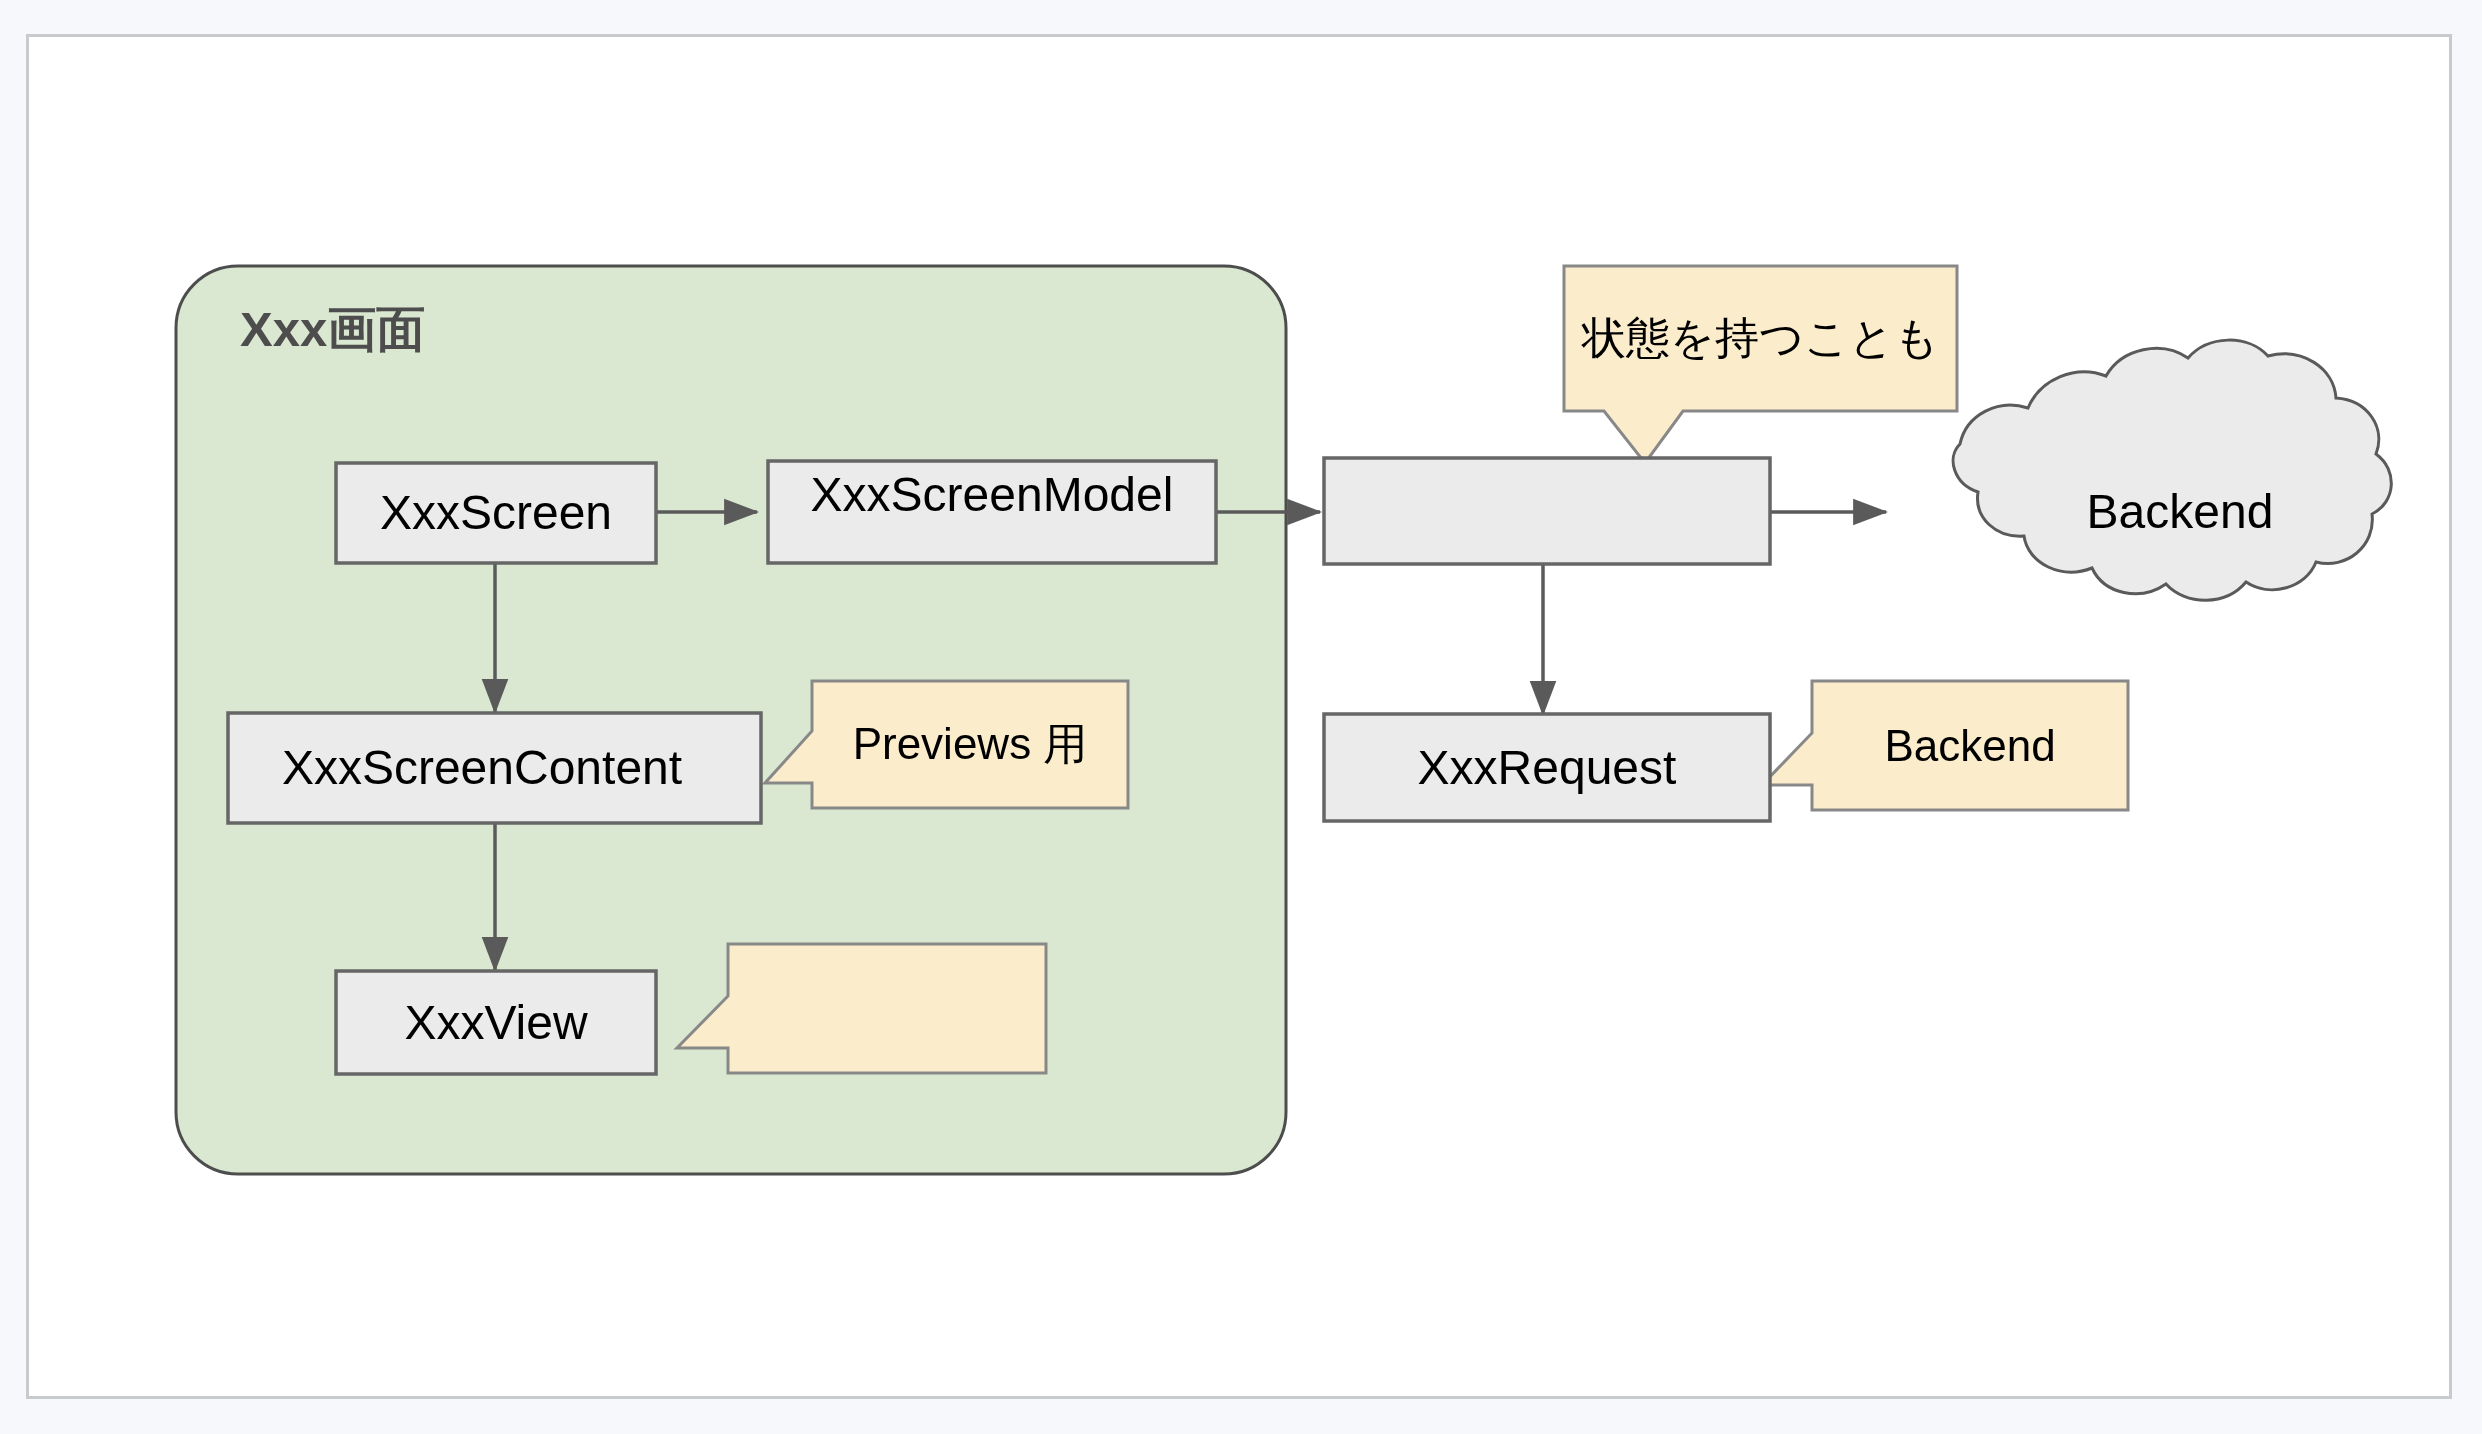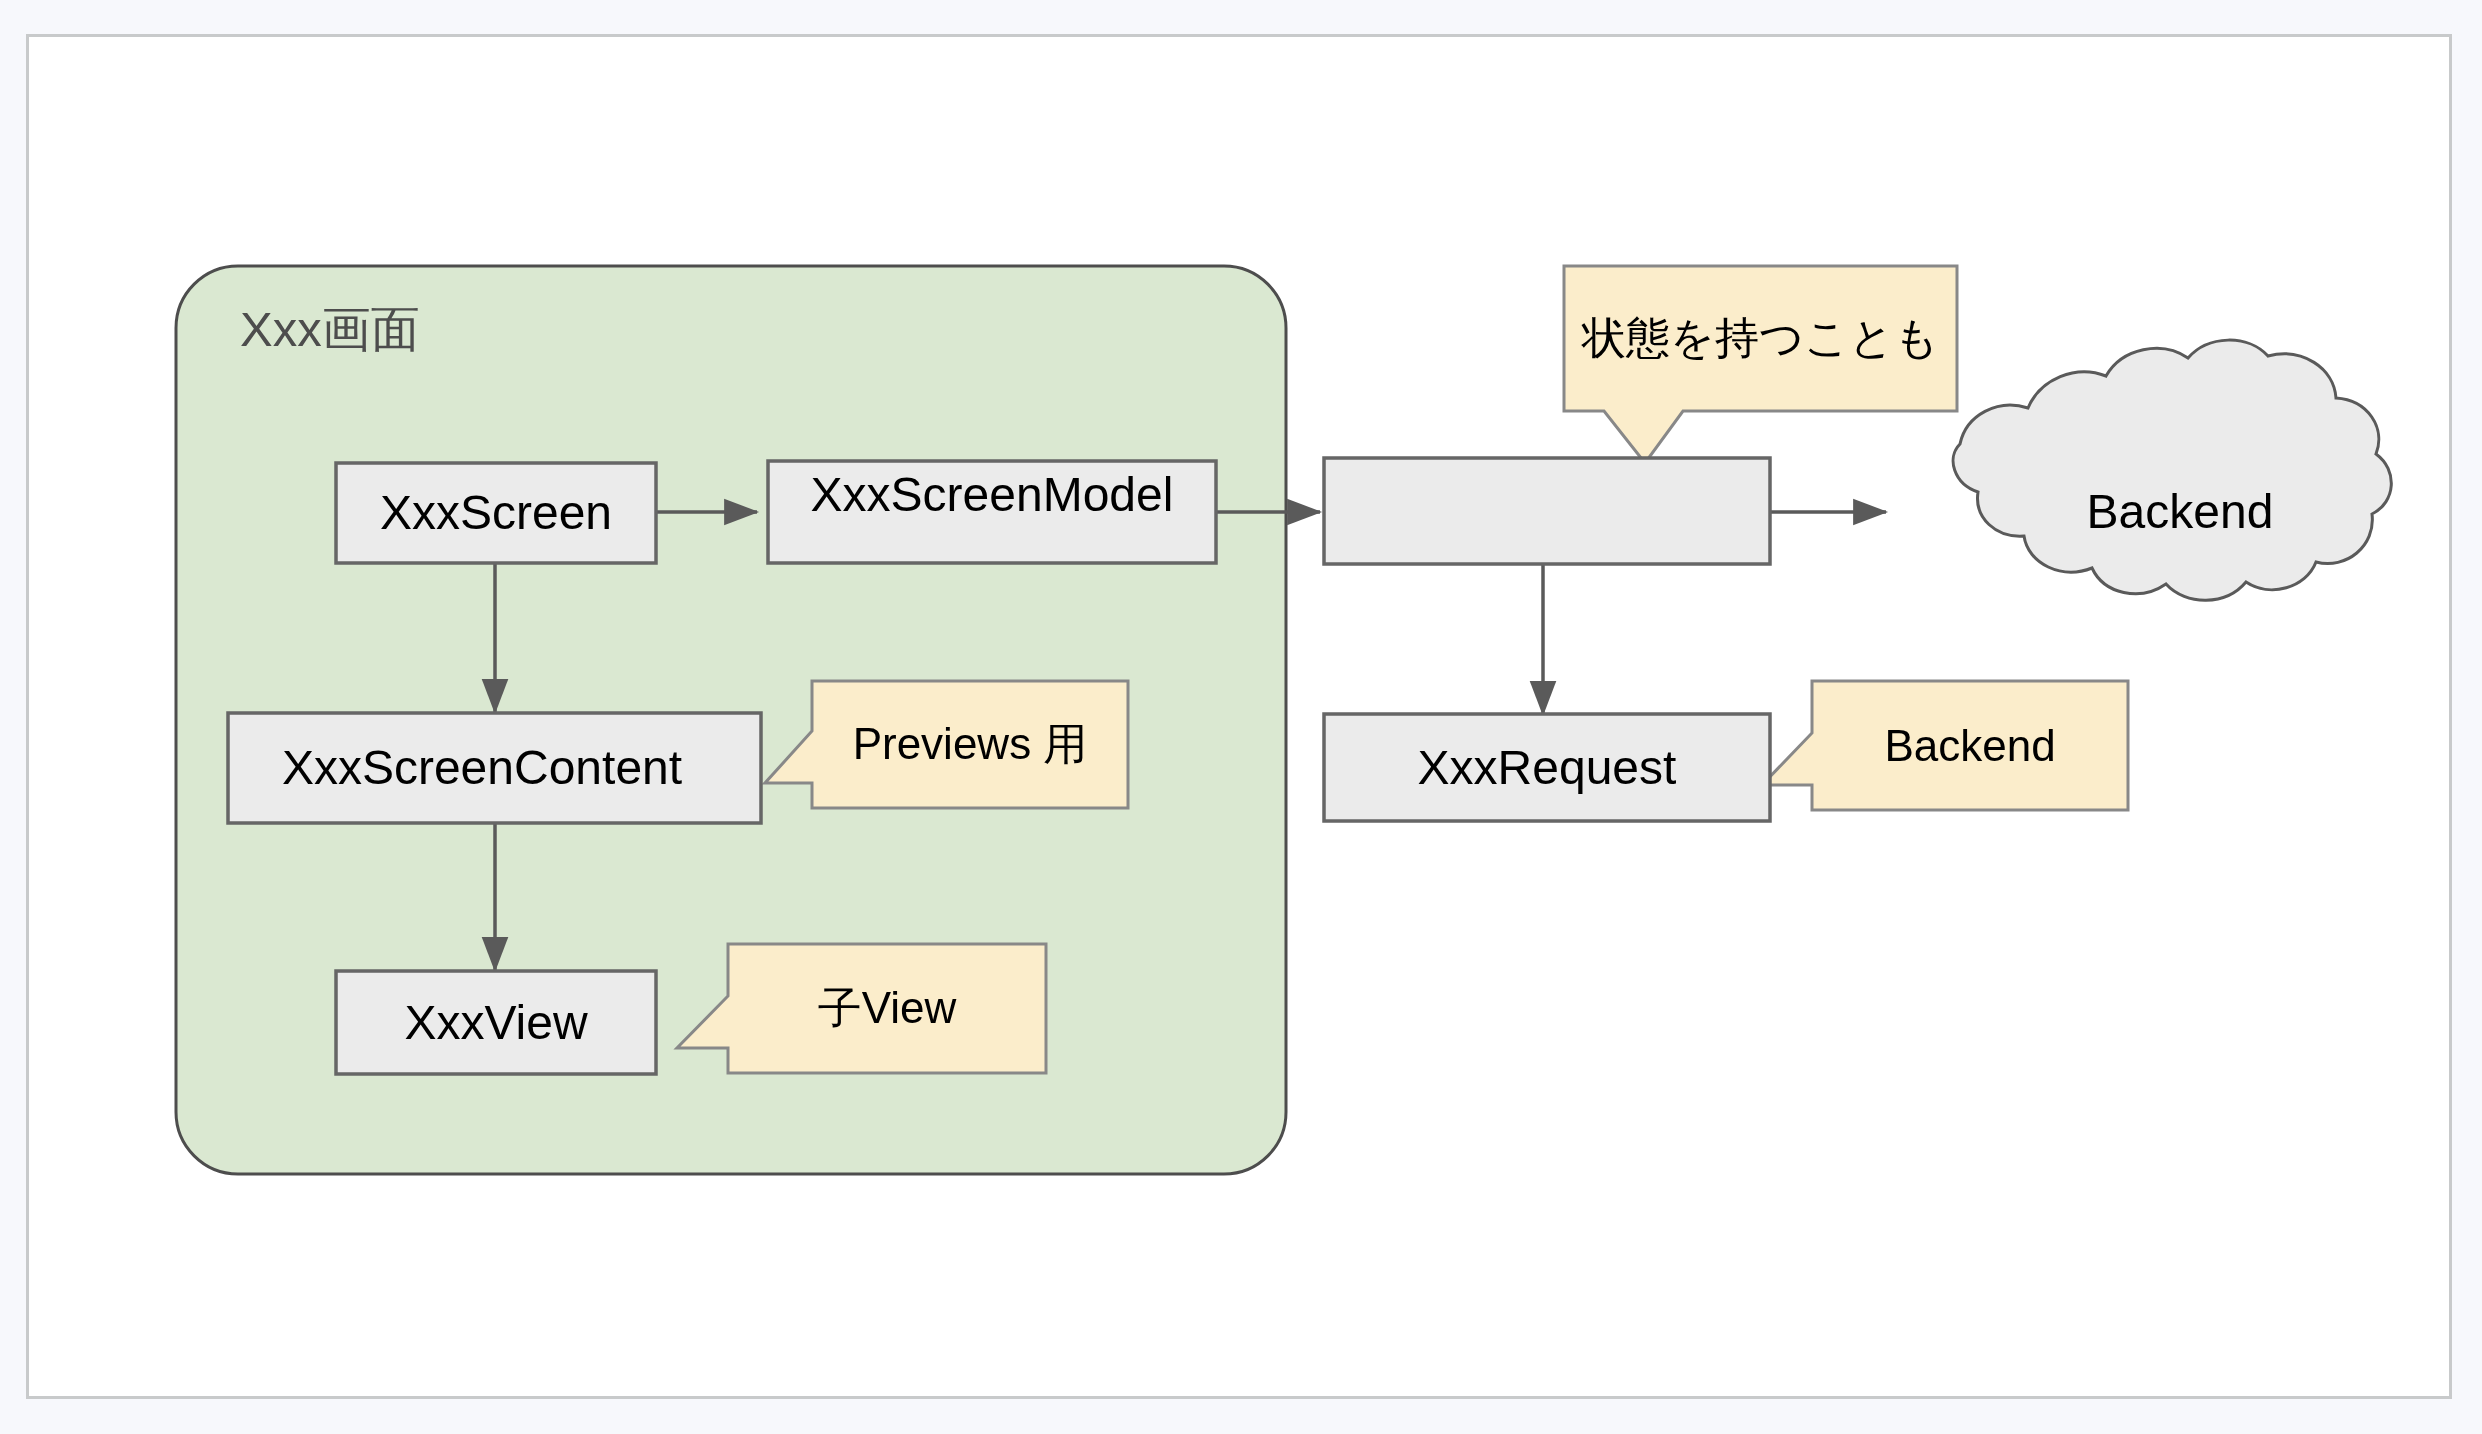--- a/index.html
+++ b/index.html
@@ -119,27 +119,26 @@
     <g fill="#ebebeb" stroke="#666666" stroke-width="3.5">
       <rect x="336" y="463" width="320" height="100"></rect>
       <rect x="768" y="461" width="448" height="102"></rect>
       <rect x="1324" y="458" width="446" height="106"></rect>
       <rect x="228" y="713" width="533" height="110"></rect>
       <rect x="336" y="971" width="320" height="103"></rect>
       <rect x="1324" y="714" width="446" height="107"></rect>
     </g>
   </svg>
 
-  <div class="group-title" style="left:240px; top:305px;">Xxx画面</div>
+  <div class="group-title" style="left:240px; top:305px;font-weight:bold;">Xxx画面</div>
 
   <div class="node-label" style="left:336px; top:463px; width:320px; height:100px;">XxxScreen</div>
   <div class="node-label" style="left:768px; top:444px; width:448px; height:102px;">XxxScreenModel</div>
   <div class="node-label" style="left:228px; top:713px; width:508px; height:110px;text-align:center;">XxxScreenContent</div>
   <div class="node-label" style="left:336px; top:971px; width:320px; height:103px;border-radius:10px;">XxxView</div>
   <div class="node-label" style="left:1985px; top:460px; width:390px; height:104px;">Backend</div>
 
   <div class="node-label" style="left:1324px; top:714px; width:446px; height:107px;">XxxRequest</div>
 
   <div class="callout-label" style="left:1564px; top:266px; width:393px; height:145px;">状態を持つことも</div>
   <div class="callout-label" style="left:812px; top:681px; width:316px; height:127px;">Previews 用</div>
-  <div class="callout-label" style="left:728px; top:944px; width:318px; height:129px;">子View</div>
   <div class="callout-label" style="left:1812px; top:681px; width:316px; height:129px;">Backend</div>
 </div>
 
 </body></html>

